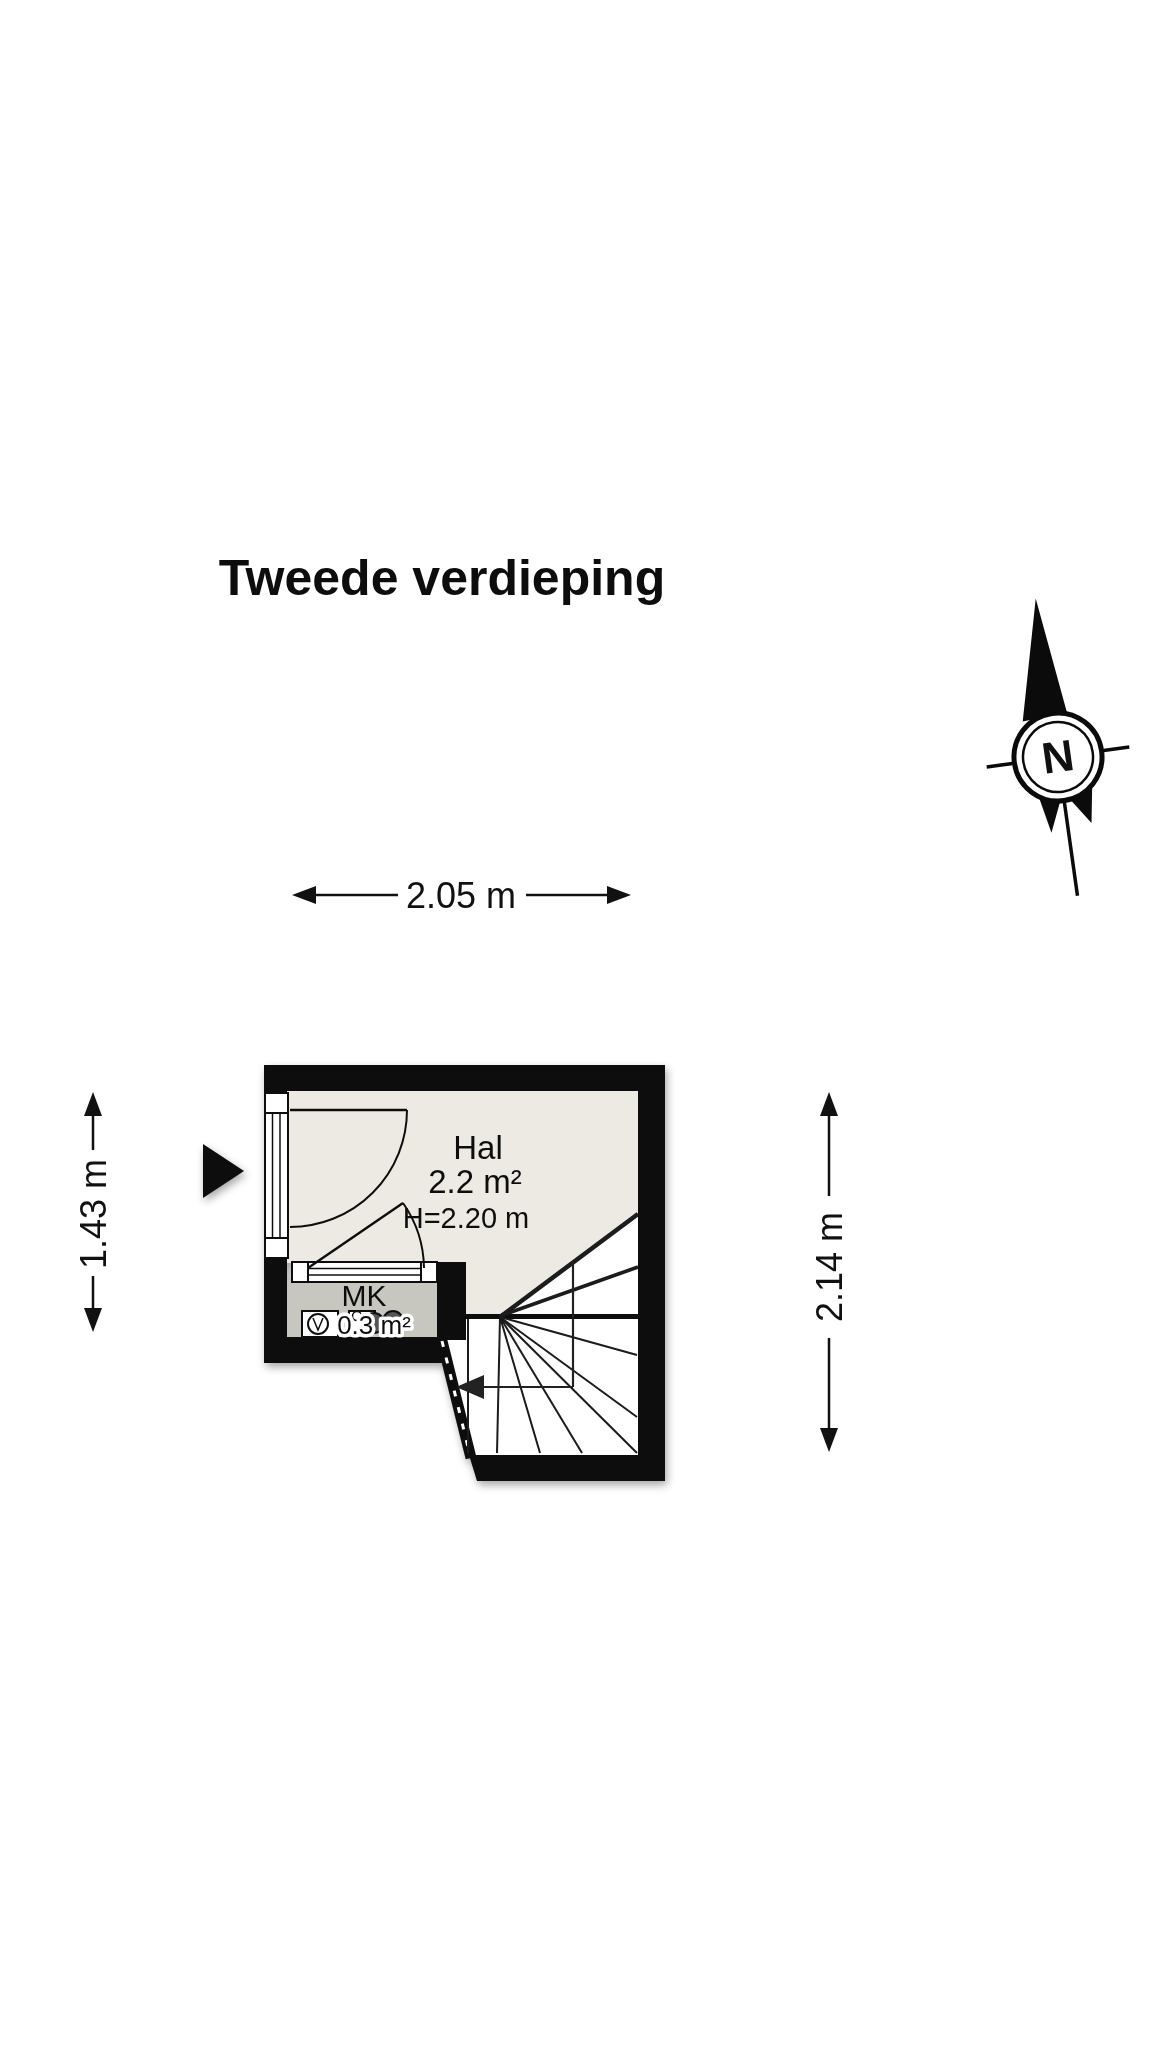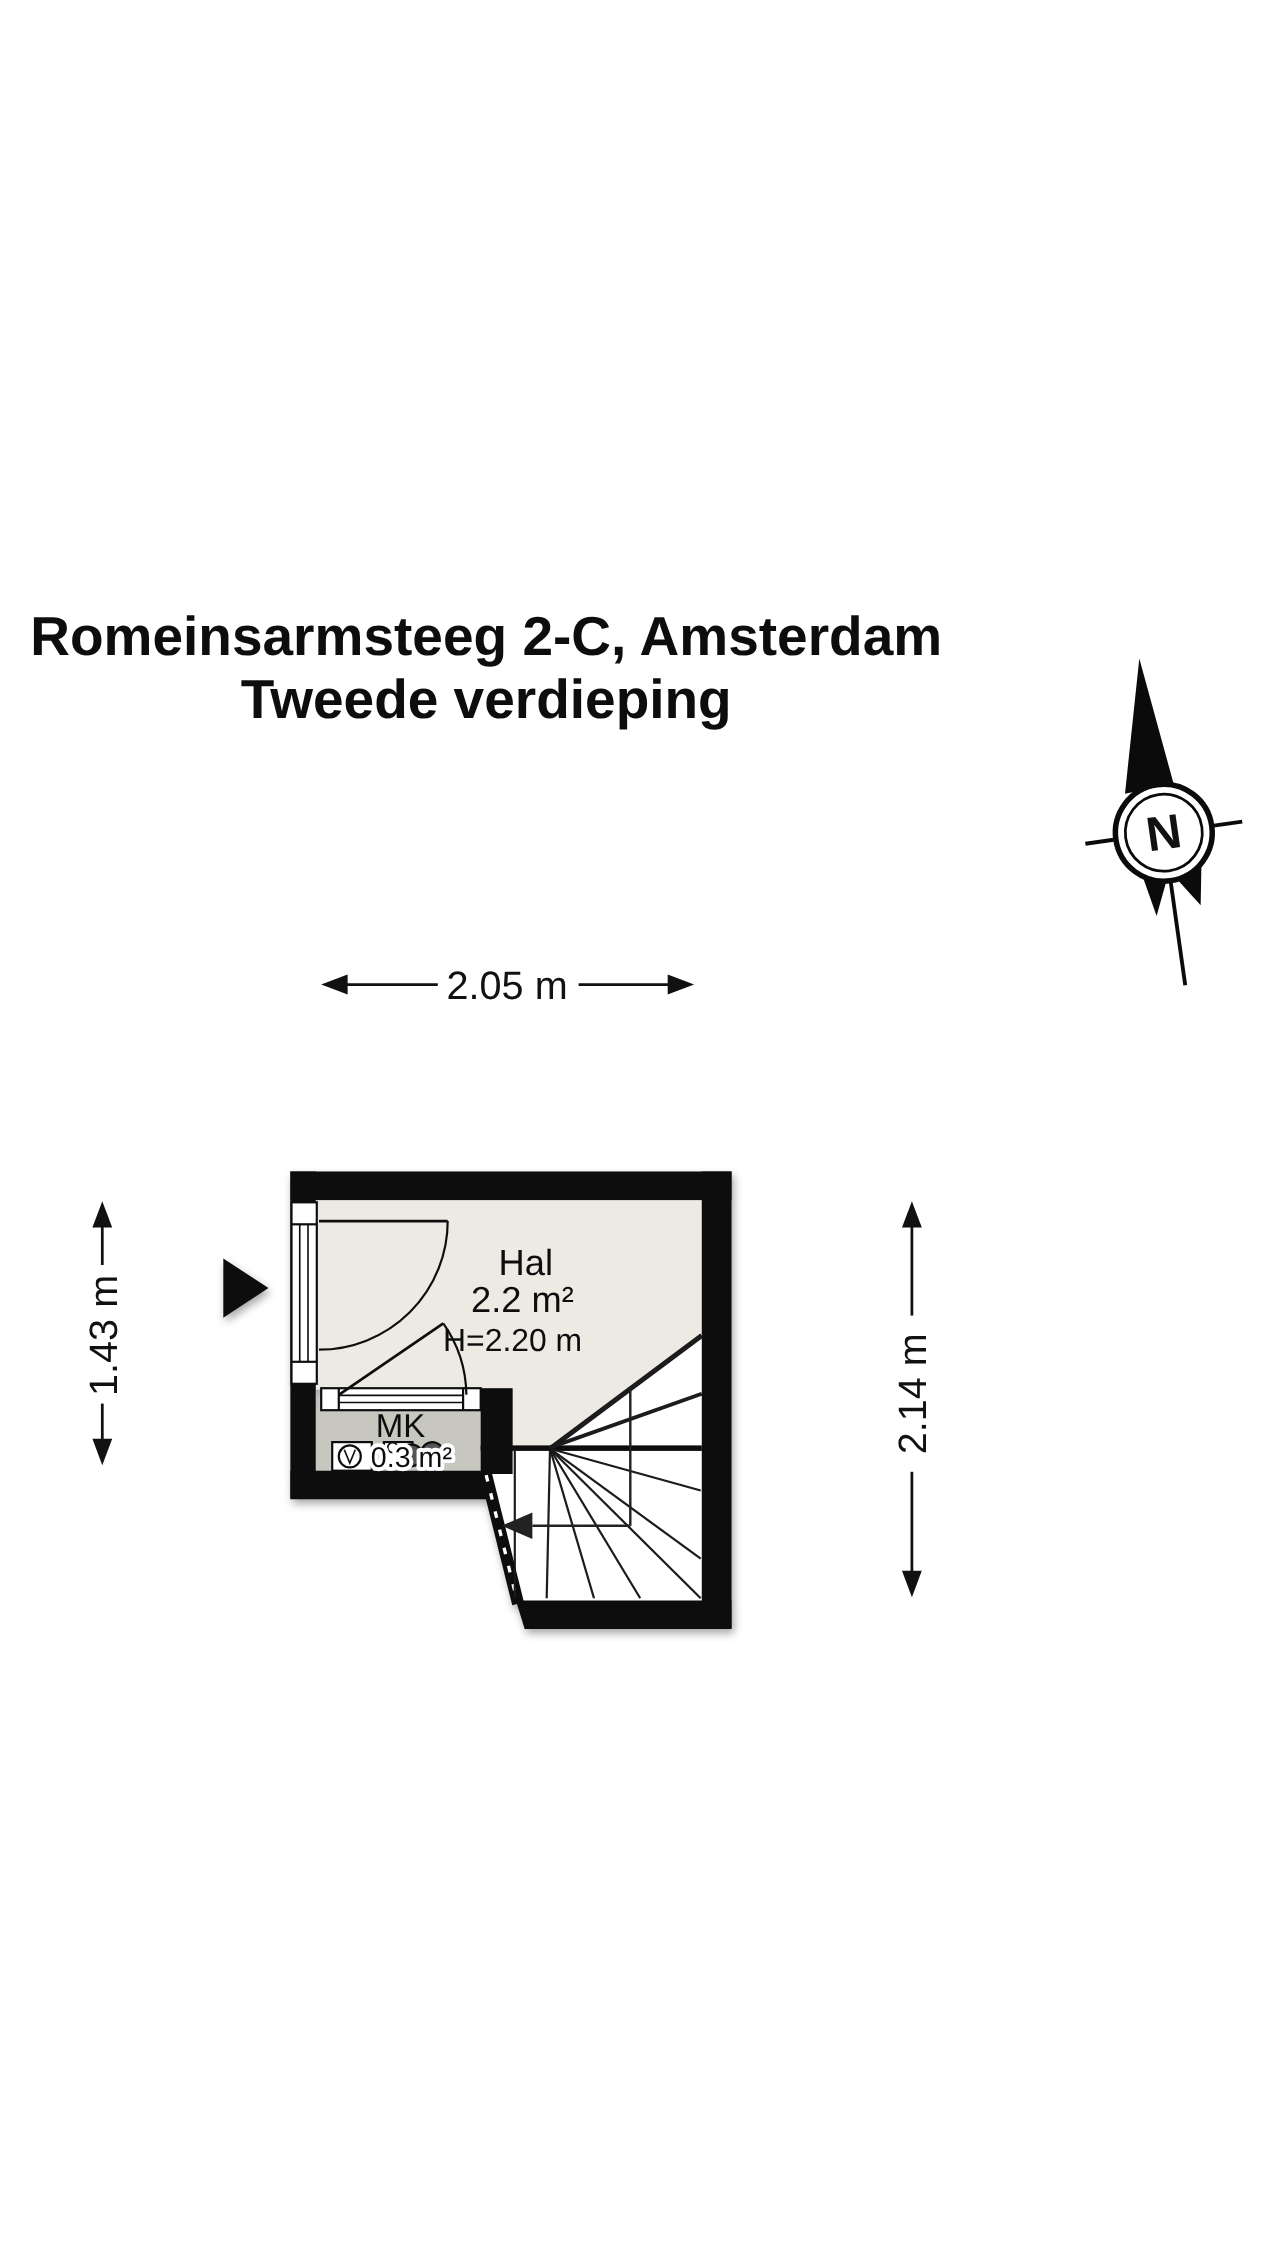--- a/index.html
+++ b/index.html
@@ -16,21 +16,20 @@
   .mkname{font-size:30px;}
   .mkarea{font-size:26px;paint-order:stroke;stroke:#ffffff;stroke-width:7px;stroke-linejoin:round;}
   .north{font-size:44px;font-weight:bold;}
 </style>
 </head>
 <body>
 
 <div class="page">
 
   <div class="title">
-    <div>Romeinsarmsteeg 2-C, Amsterdam</div>
     <div>Tweede verdieping</div>
   </div>
 
   <svg width="1152" height="2048" viewBox="0 0 1152 2048">
     <defs>
       <filter id="wallshadow" x="-10%" y="-10%" width="130%" height="130%">
         <feDropShadow dx="2" dy="4" stdDeviation="4" flood-color="#000000" flood-opacity="0.35"></feDropShadow>
       </filter>
     </defs>
 

